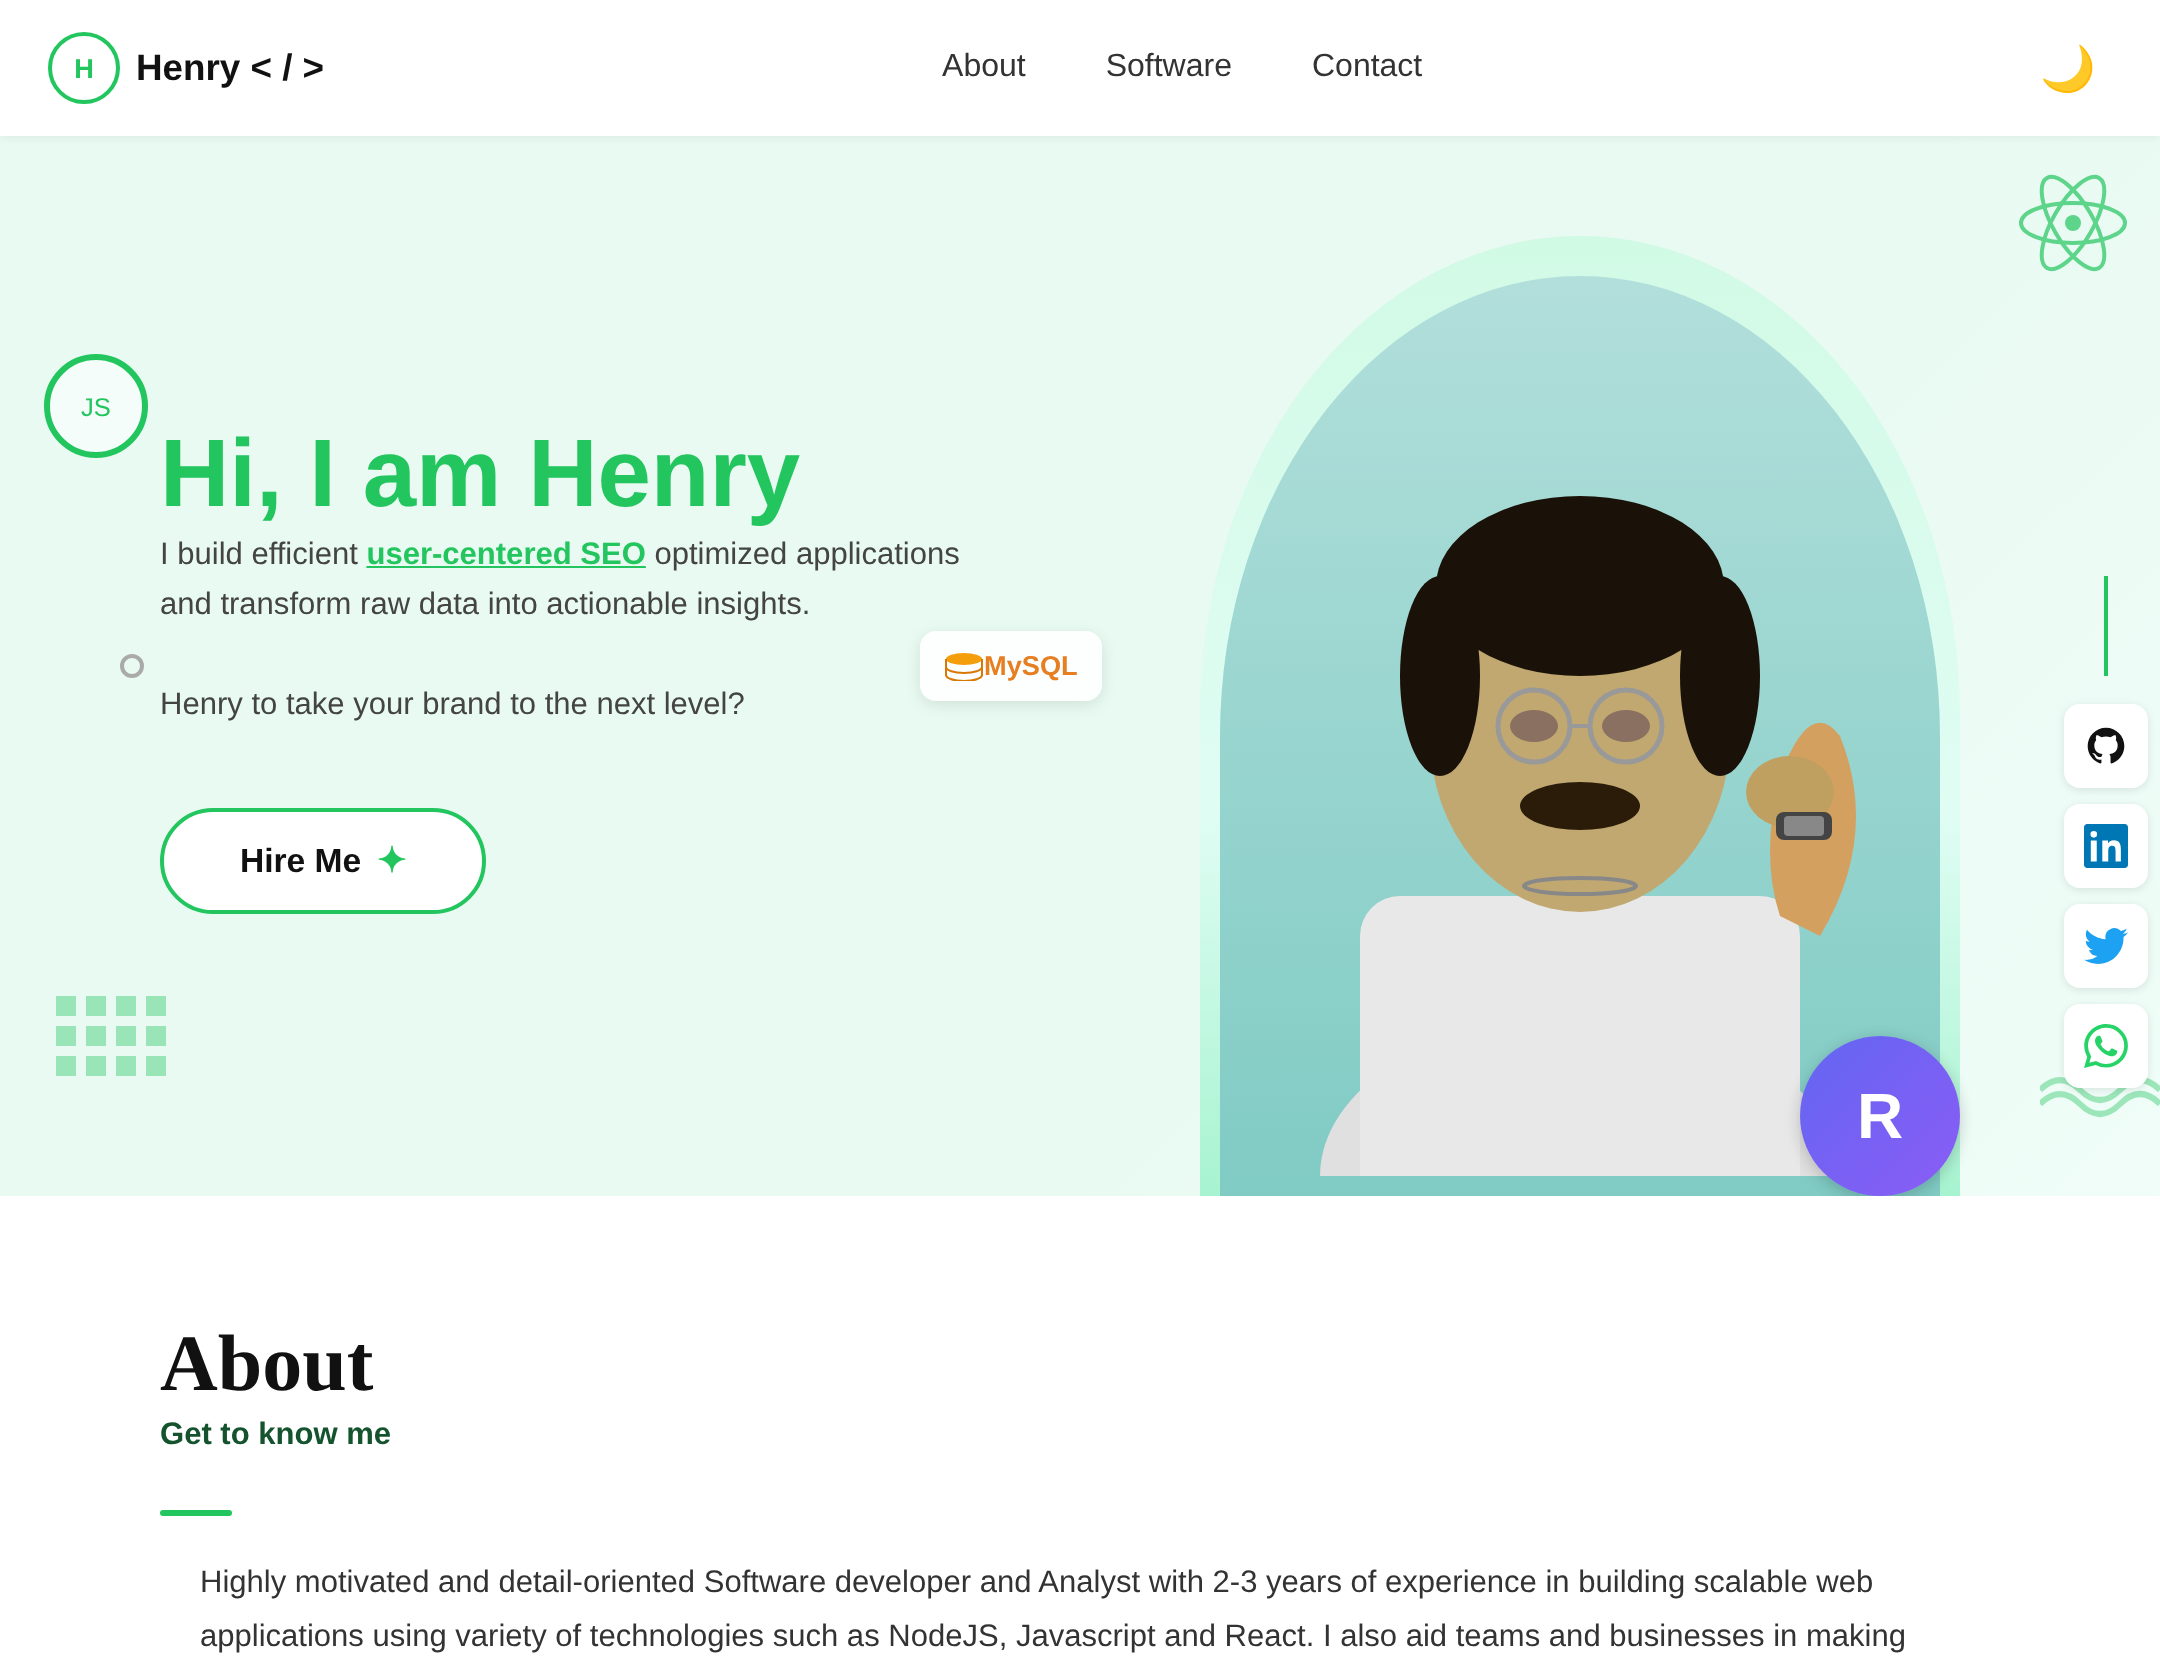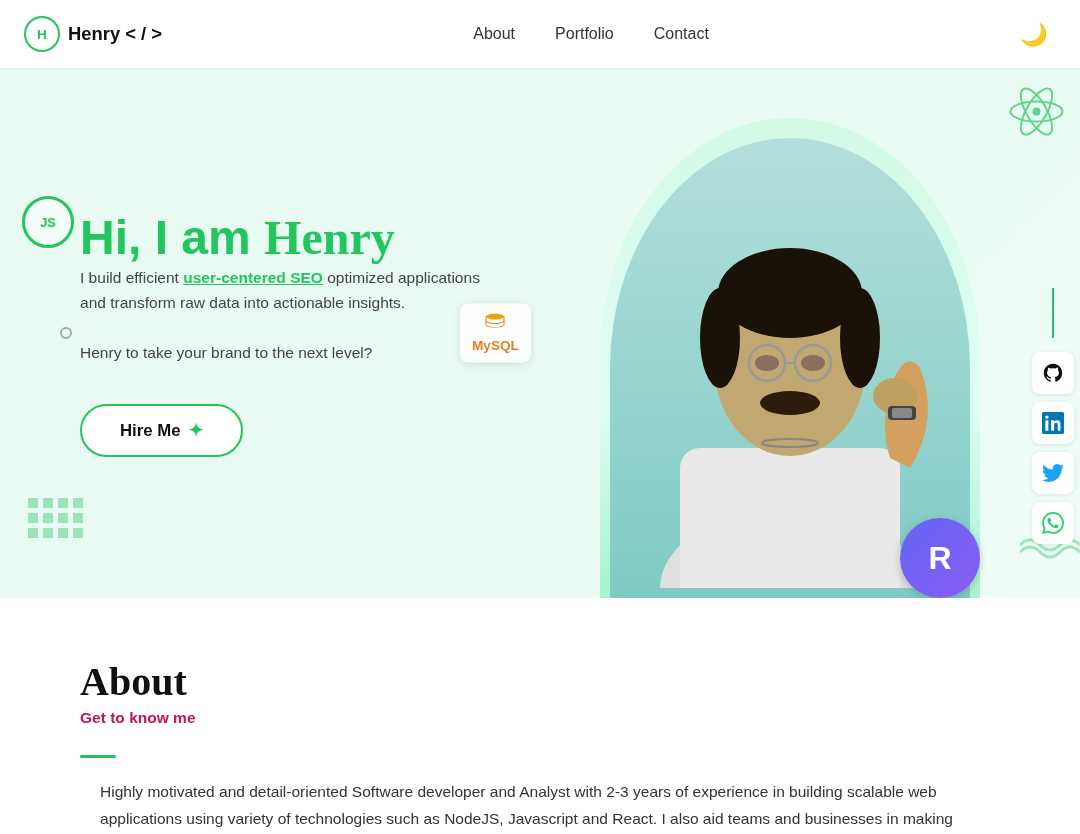--- a/index.html
+++ b/index.html
@@ -127,27 +127,27 @@
     }
     .hire-btn-icon {
       font-size: 1.1rem;
       color: #22c55e;
     }
 
     
     .deco-nodejs {
       position: absolute;
       left: 22px;
-      top: 128px;
+      top: 109px;
       width: 52px; height: 52px;
       border: 3px solid #22c55e;
       border-radius: 50%;
       display: flex; align-items: center; justify-content: center;
       font-size: 0.8rem;
-      font-weight: 700;
+      font-weight: 400;
       color: #22c55e;
       background: rgba(255,255,255,0.5);
     }
 
     
     .hero-photo-area {
       position: absolute;
       right: 80px;
       top: 0;
       bottom: 0;
@@ -189,23 +189,22 @@
       left: 280px;
       top: 240px;
       background: rgba(255,255,255,0.85);
       border-radius: 8px;
       padding: 10px 12px;
       font-size: 0.85rem;
       font-weight: 600;
       color: #e67e22;
       display: flex;
       align-items: center;
-      gap: 10px;
+      gap: 0;
       box-shadow: 0 2px 8px rgba(0,0,0,0.1);
-      flex-direction: column;
     }
 
     
     .r-badge {
       position: absolute;
       right: 120px;
       bottom: 10px;
       width: 80px; height: 80px;
       border-radius: 50%;
       background: linear-gradient(135deg, #6366f1, #8b5cf6);
@@ -281,21 +280,21 @@
       padding: 60px 80px 80px 80px;
     }
     .about-title {
       font-size: 2.5rem;
       font-weight: 800;
       color: #111;
       font-family: Georgia, serif;
       margin-bottom: 4px;
     }
     .about-subtitle {
-      color: #be185d;
+      color: #14532d;
       font-size: 0.97rem;
       font-weight: 600;
       margin-bottom: 28px;
     }
     .about-divider {
       width: 36px;
       height: 3px;
       background: #22c55e;
       border-radius: 2px;
       margin-bottom: 20px;
@@ -316,21 +315,21 @@
     <div class="nav-logo-icon">
       <span>H</span>
     </div>
     <span>Henry &lt; / &gt;</span>
   </div>
   <ul class="nav-links">
     <li>
       <a href="#about">About</a>
     </li>
     <li>
-      <a href="#portfolio">Portfolio</a>
+      <a href="#portfolio">Software</a>
     </li>
     <li>
       <a href="#contact">Contact</a>
     </li>
   </ul>
   <button class="nav-theme-btn">🌙</button>
 </nav>
 
 <section class="hero">
 
@@ -348,21 +347,21 @@
       <div style="width:10px;height:10px;background:#22c55e;opacity:0.4;"></div>
       <div style="width:10px;height:10px;background:#22c55e;opacity:0.4;"></div>
       <div style="width:10px;height:10px;background:#22c55e;opacity:0.4;"></div>
       <div style="width:10px;height:10px;background:#22c55e;opacity:0.4;"></div>
       <div style="width:10px;height:10px;background:#22c55e;opacity:0.4;"></div>
     </div>
   </div>
 
   <div class="hero-content">
     <h1 class="hero-greeting">
-      <span>Hi, I am </span><span style="color:#22c55e;font-size:3rem;font-weight:800;font-family:Liberation Serif, serif;">Henry</span>
+      <span>Hi, I am </span><span style="color:#22c55e;font-size:3rem;font-weight:800;">Henry</span>
     </h1>
     <p class="hero-desc">
       <span>I build efficient </span><span class="highlight">user-centered SEO</span><span> optimized applications and transform raw data into actionable insights.</span>
     </p>
     <p class="hero-cta-text">Henry to take your brand to the next level?</p>
     <button class="hire-btn">
       <span>Hire Me</span>
       <span class="hire-btn-icon">✦</span>
     </button>
   </div>

